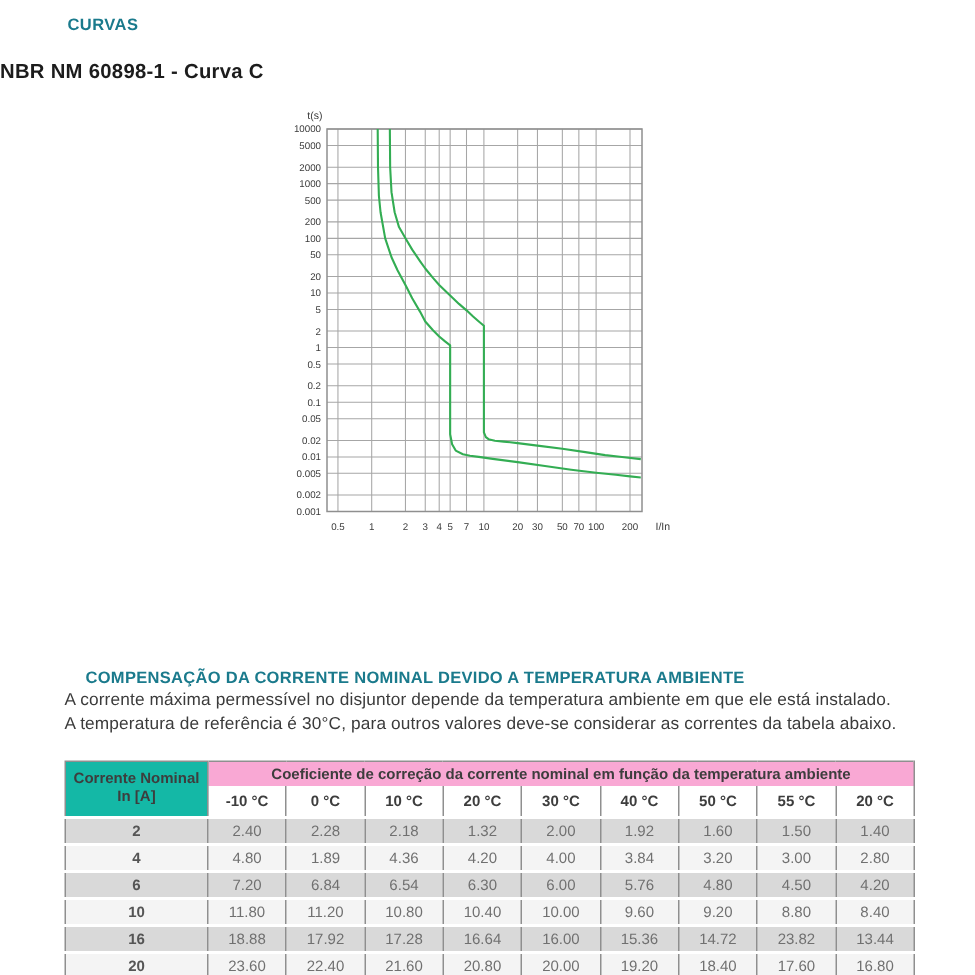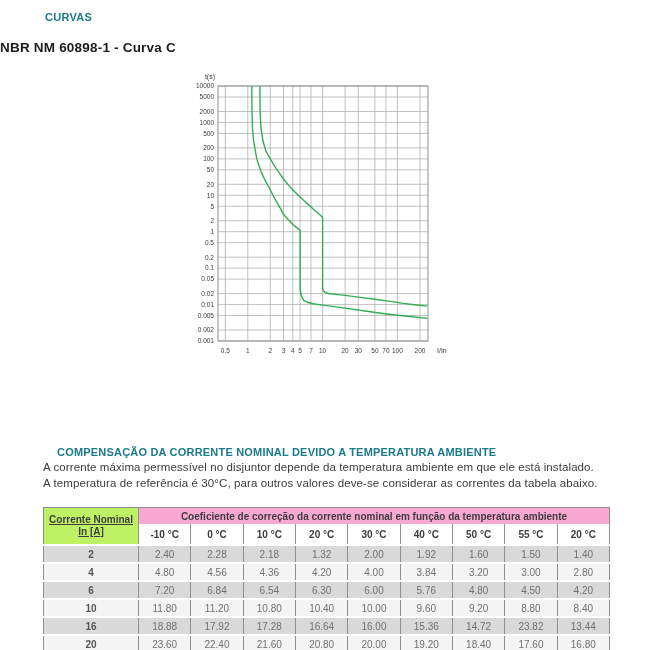--- a/index.html
+++ b/index.html
@@ -30,21 +30,21 @@
     position:absolute;left:43px;top:507px;width:567px;
     border-collapse:collapse;table-layout:fixed;
     font-size:10px;color:#707070;
     border:1px solid #8f8f8f;
   }
   .ctable th,.ctable td{
     border-left:1px solid #8f8f8f;border-right:1px solid #8f8f8f;
     text-align:center;vertical-align:middle;padding:0;
   }
   .ctable thead th{color:#3d3d3d;font-weight:bold;}
-  .corner-th{background:#bef264;font-size:10px;line-height:12px;height:36px;text-decoration:underline;}
+  .corner-th{background:#14b8a6;font-size:10px;line-height:12px;height:36px;}
   .span-th{background:#f9a8d4;height:16px;font-size:10px;}
   .temp-row th{background:#ffffff;height:20px;margin-left:21px;}
   .ctable tbody tr{border-top:2px solid #ffffff;height:18px;}
   .ctable tbody tr.row-odd{background:#d9d9d9;}
   .ctable tbody tr.row-even{background:#f4f4f4;}
   .ctable tbody th{font-weight:bold;color:#555555;}
 </style>
 </head>
 <body>
 
@@ -183,21 +183,21 @@
         <td>1.32</td>
         <td>2.00</td>
         <td>1.92</td>
         <td>1.60</td>
         <td>1.50</td>
         <td>1.40</td>
       </tr>
       <tr class="row-even">
         <th>4</th>
         <td>4.80</td>
-        <td>4.56</td>
+        <td>1.89</td>
         <td>4.36</td>
         <td>4.20</td>
         <td>4.00</td>
         <td>3.84</td>
         <td>3.20</td>
         <td>3.00</td>
         <td>2.80</td>
       </tr>
       <tr class="row-odd">
         <th>6</th>

